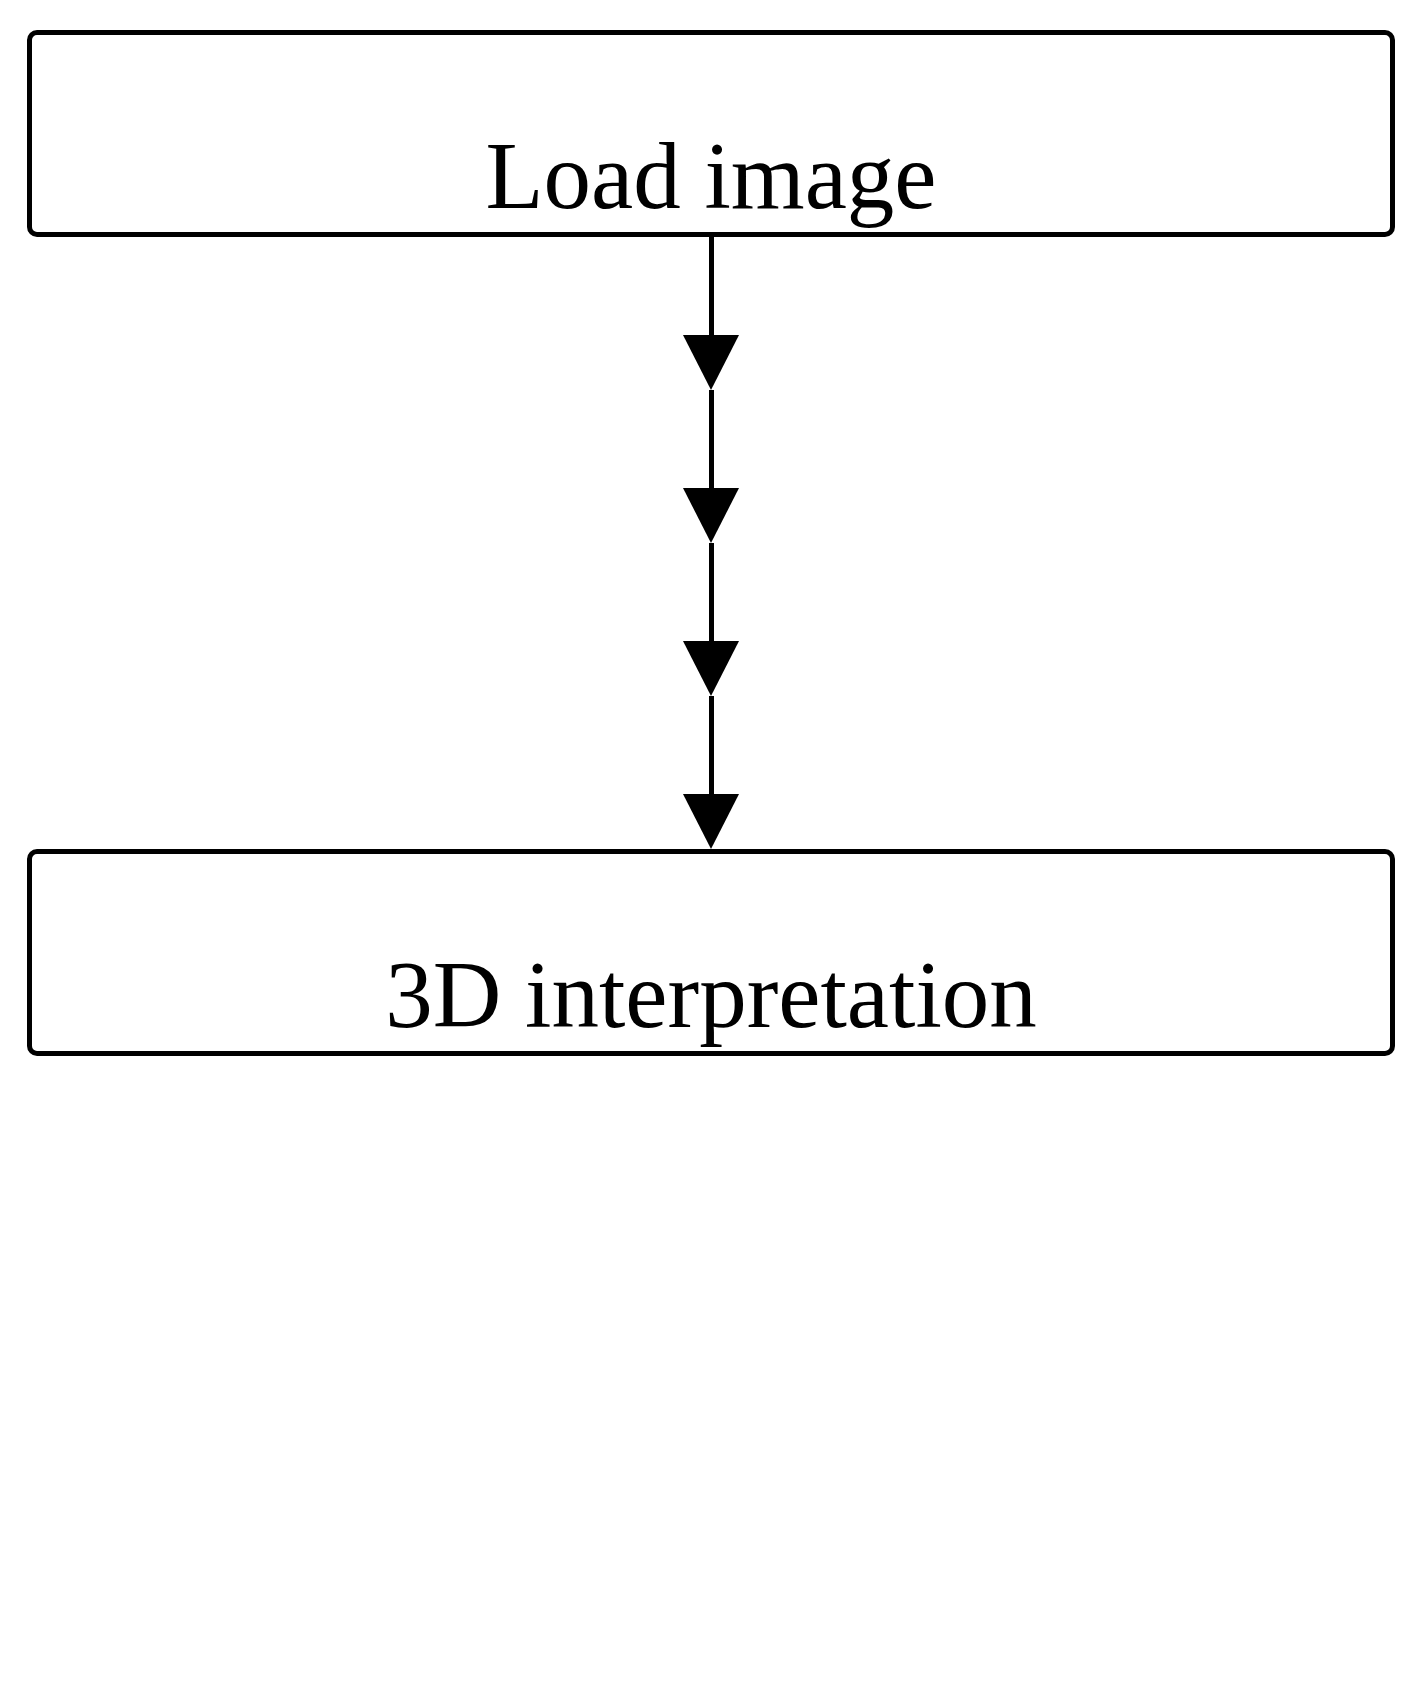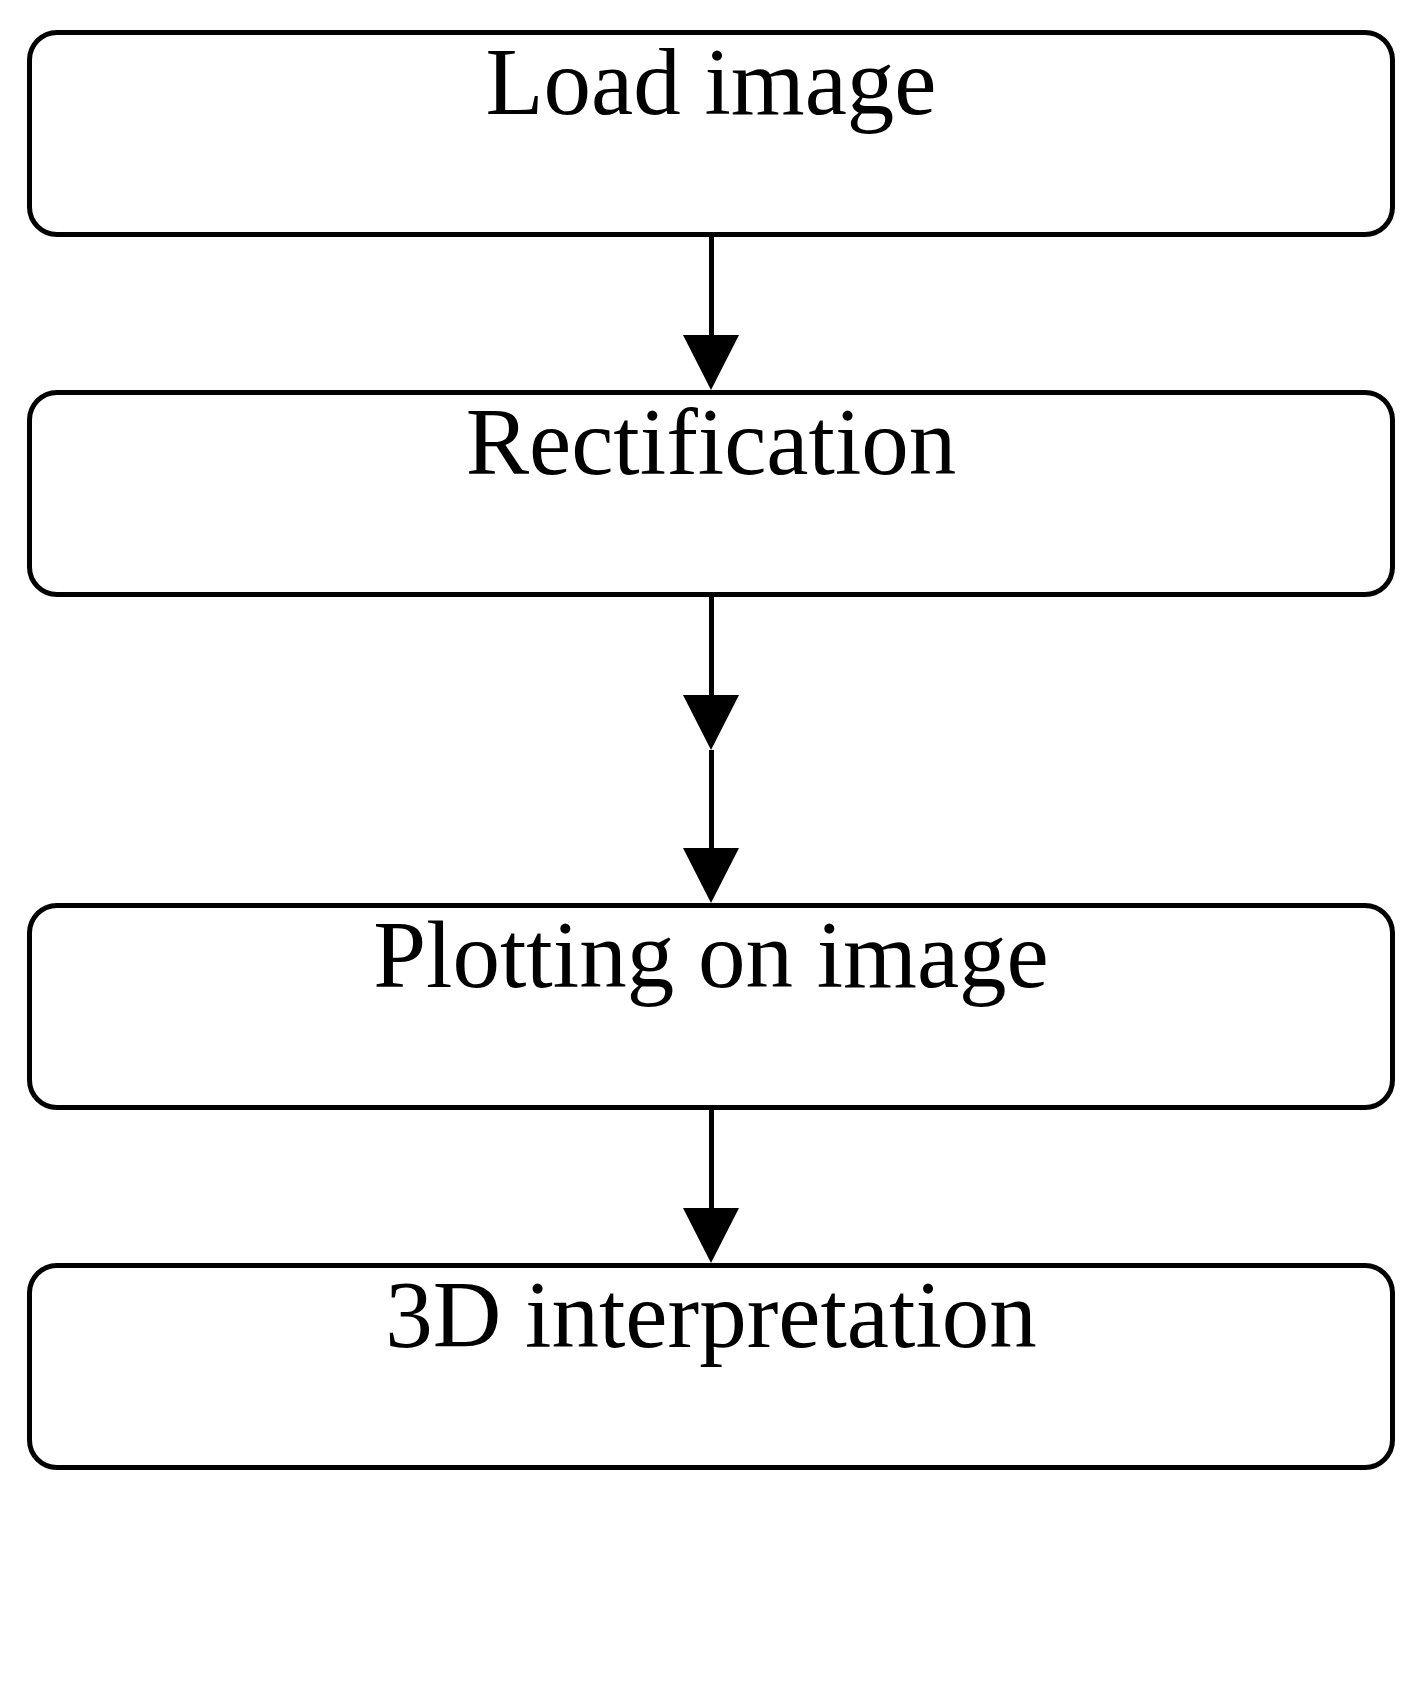--- a/index.html
+++ b/index.html
@@ -22,24 +22,24 @@
     width: 1368px;
     display: flex;
     flex-direction: column;
     align-items: center;
   }
   .node {
     box-sizing: border-box;
     width: 1368px;
     height: 207px;
     border: 5px solid #000000;
-    border-radius: 30px;
+    border-radius: 10px;
     background: #ffffff;
     display: flex;
-    align-items: flex-start;
+    align-items: flex-end;
     justify-content: center;
   }
   .node .label {
     font-size: 95px;
     line-height: 1;
     color: #000000;
     white-space: nowrap;
     text-align: center;
     padding-bottom: 8px; 
   }
@@ -70,38 +70,32 @@
 
     <div class="node">
       <span class="label">Load image</span>
     </div>
 
     <div class="arrow">
       <div class="stem"></div>
       <div class="head"></div>
     </div>
 
-    <div class="node">
-      <span class="label">Rectification</span>
-    </div>
 
     <div class="arrow">
       <div class="stem"></div>
       <div class="head"></div>
     </div>
 
 
     <div class="arrow">
       <div class="stem"></div>
       <div class="head"></div>
     </div>
 
-    <div class="node">
-      <span class="label">Plotting on image</span>
-    </div>
 
     <div class="arrow">
       <div class="stem"></div>
       <div class="head"></div>
     </div>
 
     <div class="node">
       <span class="label">3D interpretation</span>
     </div>
 

